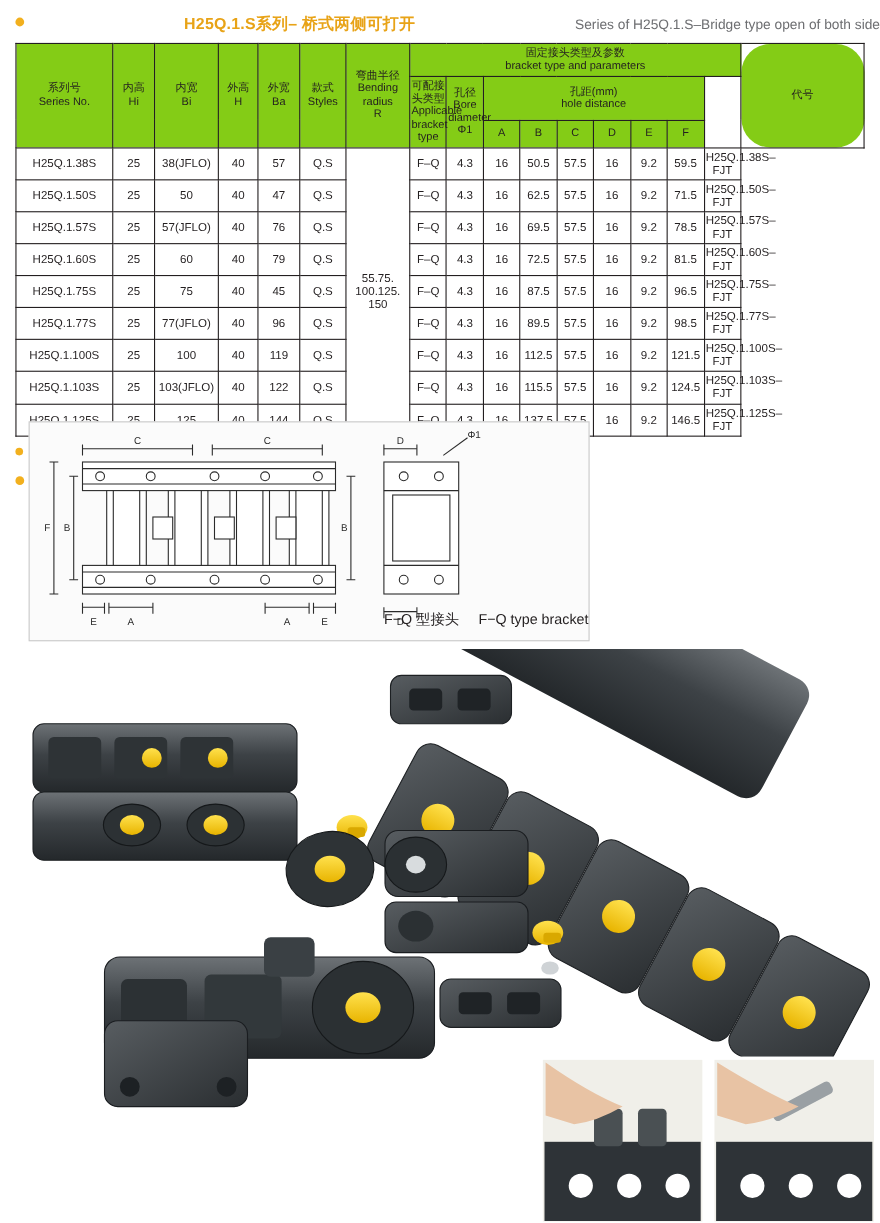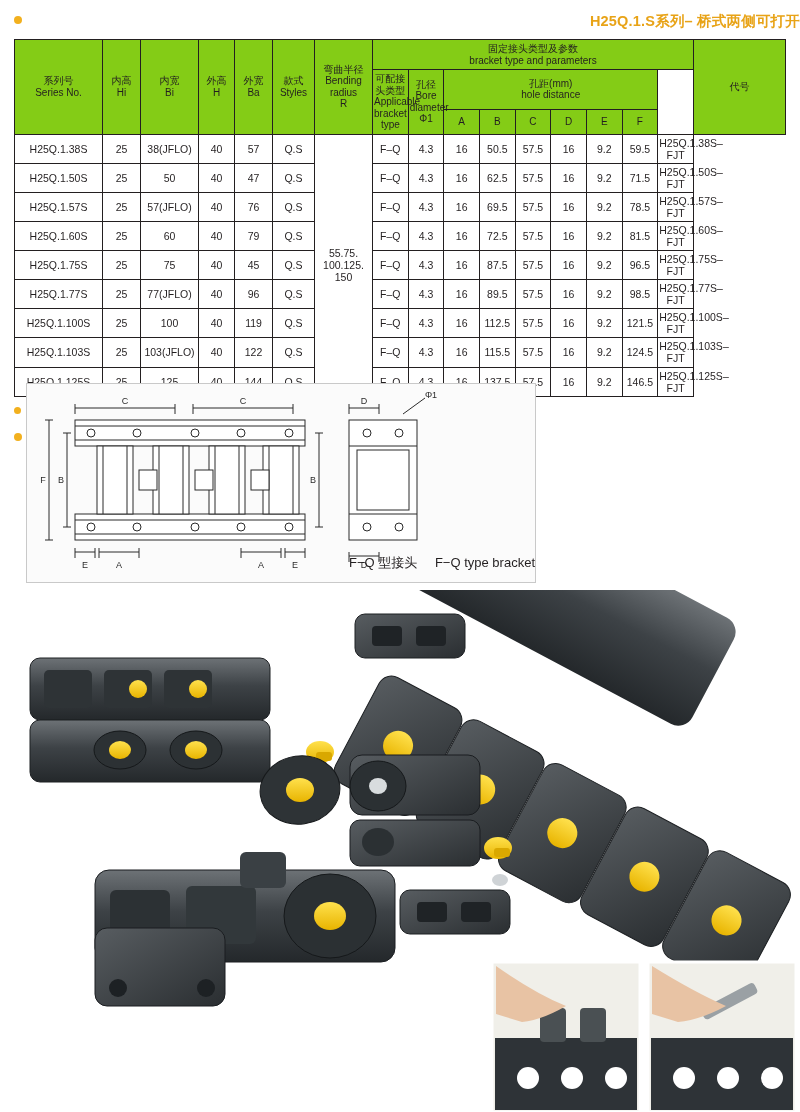--- a/index.html
+++ b/index.html
@@ -61,21 +61,21 @@
   .col-series { width: 88px; }
   .col-hi { width: 38px; }
   .col-bi { width: 58px; }
   .col-h { width: 36px; margin-top: 21px; }
   .col-ba { width: 38px; }
   .col-styles { width: 42px; margin-top: 19px; }
   .col-radius { width: 58px; }
   .col-btype { width: 62px; }
   .col-bore { width: 52px; }
   .col-abc { width: 33px; }
-  .col-code { width: 92px; }
+  .col-code { width: 112px; border-radius: 26px; }
   .radius-cell { font-size: 10.5px; line-height: 1.45; }
 
   
   .note-row {
     display: flex; align-items: center;
     padding: 6px 0 2px 14px;
     font-size: 11.5px;
   }
   .note-bullet {
     width: 7px; height: 7px; border-radius: 50%;
@@ -116,20 +116,21 @@
     background: #ffffff;
     overflow: hidden;
   }
 </style>
 </head>
 <body>
 
 <div class="title-row">
   <span class="bullet"></span>
   <span class="title-cn">H25Q.1.S系列– 桥式两侧可打开</span>
+  <span class="title-en">Series of H25Q.1.S–Bridge type open of both side</span>
 </div>
 
 <div class="table-wrap">
 <table class="spec">
   <thead>
     <tr>
       <th class="col-series" rowspan="3">
         <span class="cn">系列号</span>
         <span class="en">Series No.</span>
       </th>

